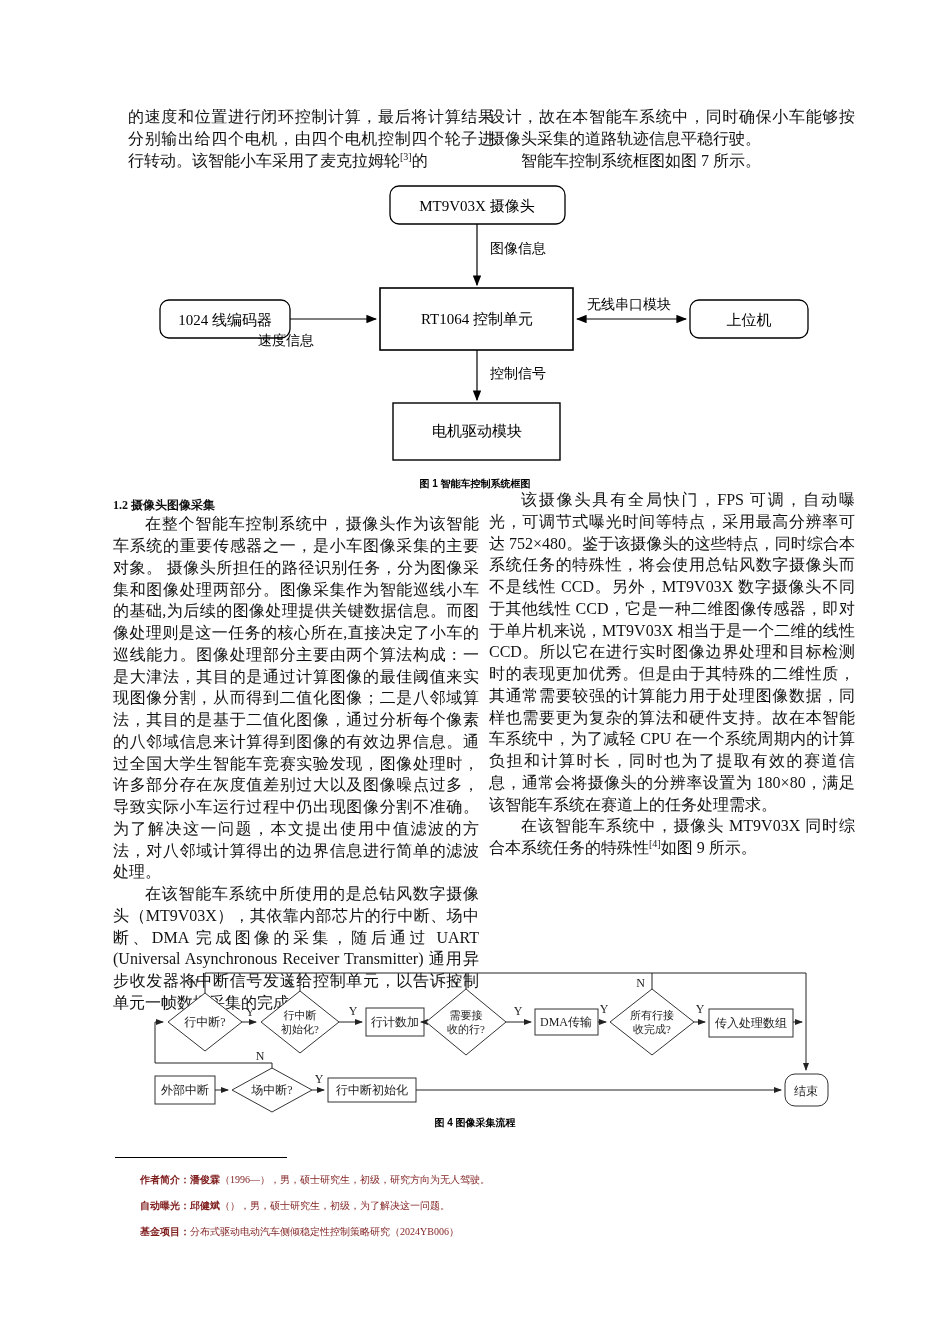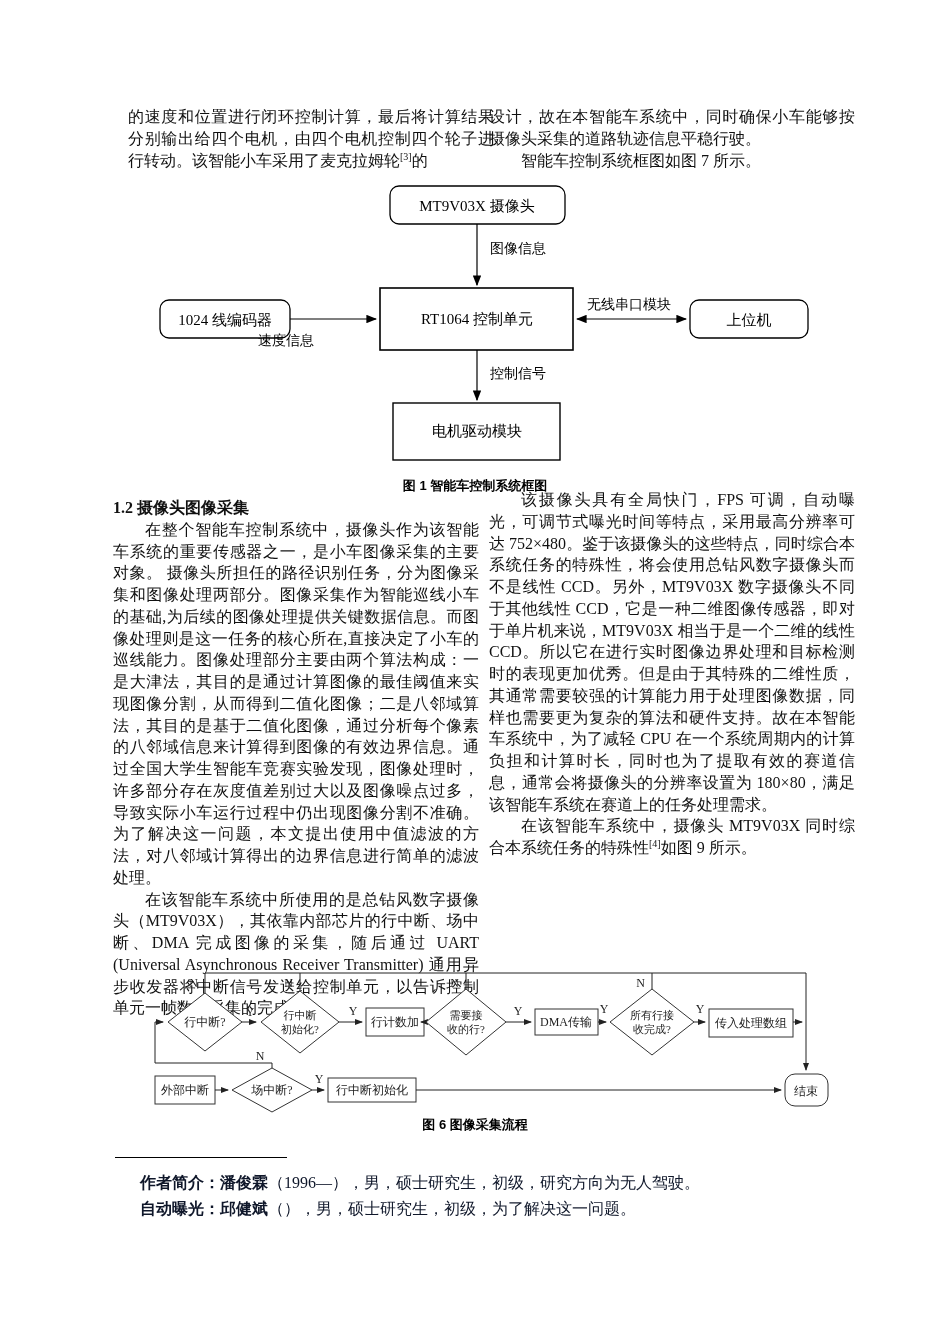--- a/index.html
+++ b/index.html
@@ -5,34 +5,34 @@
   html,body{margin:0;padding:0;background:#888;}
   .page{
     position:relative;width:950px;height:1344px;background:#ffffff;
     font-family:"Liberation Serif","DejaVu Serif",serif;color:#111;
     overflow:hidden;margin:0 auto;
   }
   .col{position:absolute;font-size:16px;line-height:1.36;text-align:justify;}
   .col p{margin:0;}
   .indent{text-indent:2em;}
   sup.ref{font-size:10px;vertical-align:super;line-height:0;}
-  .sec-heading{font-weight:bold;font-size:16px;margin:0 0 1px 0;}
+  .sec-heading{font-weight:bold;font-size:12px;margin:0 0 1px 0;}
   .fig-caption{
     position:absolute;left:115px;width:720px;text-align:center;
     font-family:"Liberation Sans","DejaVu Sans",sans-serif;
-    font-weight:bold;font-size:13px;color:#000;
+    font-weight:bold;font-size:10px;color:#000;
   }
   svg text{font-family:"Liberation Serif","DejaVu Serif",serif;fill:#000;}
   .fig1-node{font-size:15px;}
   .fig1-edge{font-size:14px;}
   .fig2-node{font-size:12px;fill:#222;}
   .fig2-node-s{font-size:11px;fill:#222;}
   .fig2-yn{font-size:12px;fill:#222;}
   .footnote-rule{position:absolute;left:115px;top:1157px;width:172px;border-top:1.2px solid #000;}
-  .footer-line{position:absolute;left:140px;width:680px;font-size:16px;color:#0f172a;}
+  .footer-line{position:absolute;left:140px;width:680px;font-size:10px;color:#7f1d1d;}
   .footer-line .b{font-weight:bold;}
 </style>
 </head>
 <body>
 
 <div class="page">
 
   <div class="col" style="left:128px;top:106px;width:366px;">
     <p><span>的速度和位置进行闭环控制计算，最后将计算结果分别输出给四个电机，由四个电机控制四个轮子进行转动。该智能小车采用了麦克拉姆轮</span><sup class="ref">[3]</sup><span>的</span></p>
   </div>
@@ -152,19 +152,20 @@
     <line x1="164" y1="125" x2="176" y2="125" stroke="#222" stroke-width="1" marker-end="url(#arr2)"></line>
     <text x="171" y="118" text-anchor="middle" class="fig2-yn">Y</text>
 
     <rect x="180" y="113" width="88" height="24" fill="#fff" stroke="#333" stroke-width="1"></rect>
     <text x="224" y="129" text-anchor="middle" class="fig2-node">行中断初始化</text>
     <line x1="268" y1="125" x2="633" y2="125" stroke="#222" stroke-width="1" marker-end="url(#arr2)"></line>
 
     <rect x="637" y="109" width="43" height="32" rx="10" fill="#fff" stroke="#333" stroke-width="1"></rect>
     <text x="658" y="130" text-anchor="middle" class="fig2-node">结束</text>
   </svg>
-  <div class="fig-caption" style="top:1116px;">图 6 图像采集流程</div>
+  <div class="fig-caption" style="top:1116px;">图 4 图像采集流程</div>
 
   <div class="footnote-rule"></div>
   <div class="footer-line" style="top:1173px;"><span class="b">作者简介：潘俊霖</span><span>（1996—），男，硕士研究生，初级，研究方向为无人驾驶。</span></div>
   <div class="footer-line" style="top:1199px;"><span class="b">自动曝光：邱健斌</span><span>（），男，硕士研究生，初级，为了解决这一问题。</span></div>
+  <div class="footer-line" style="top:1225px;"><span class="b">基金项目：</span><span>分布式驱动电动汽车侧倾稳定性控制策略研究（2024YB006）</span></div>
 
 </div>
 
 </body></html>

